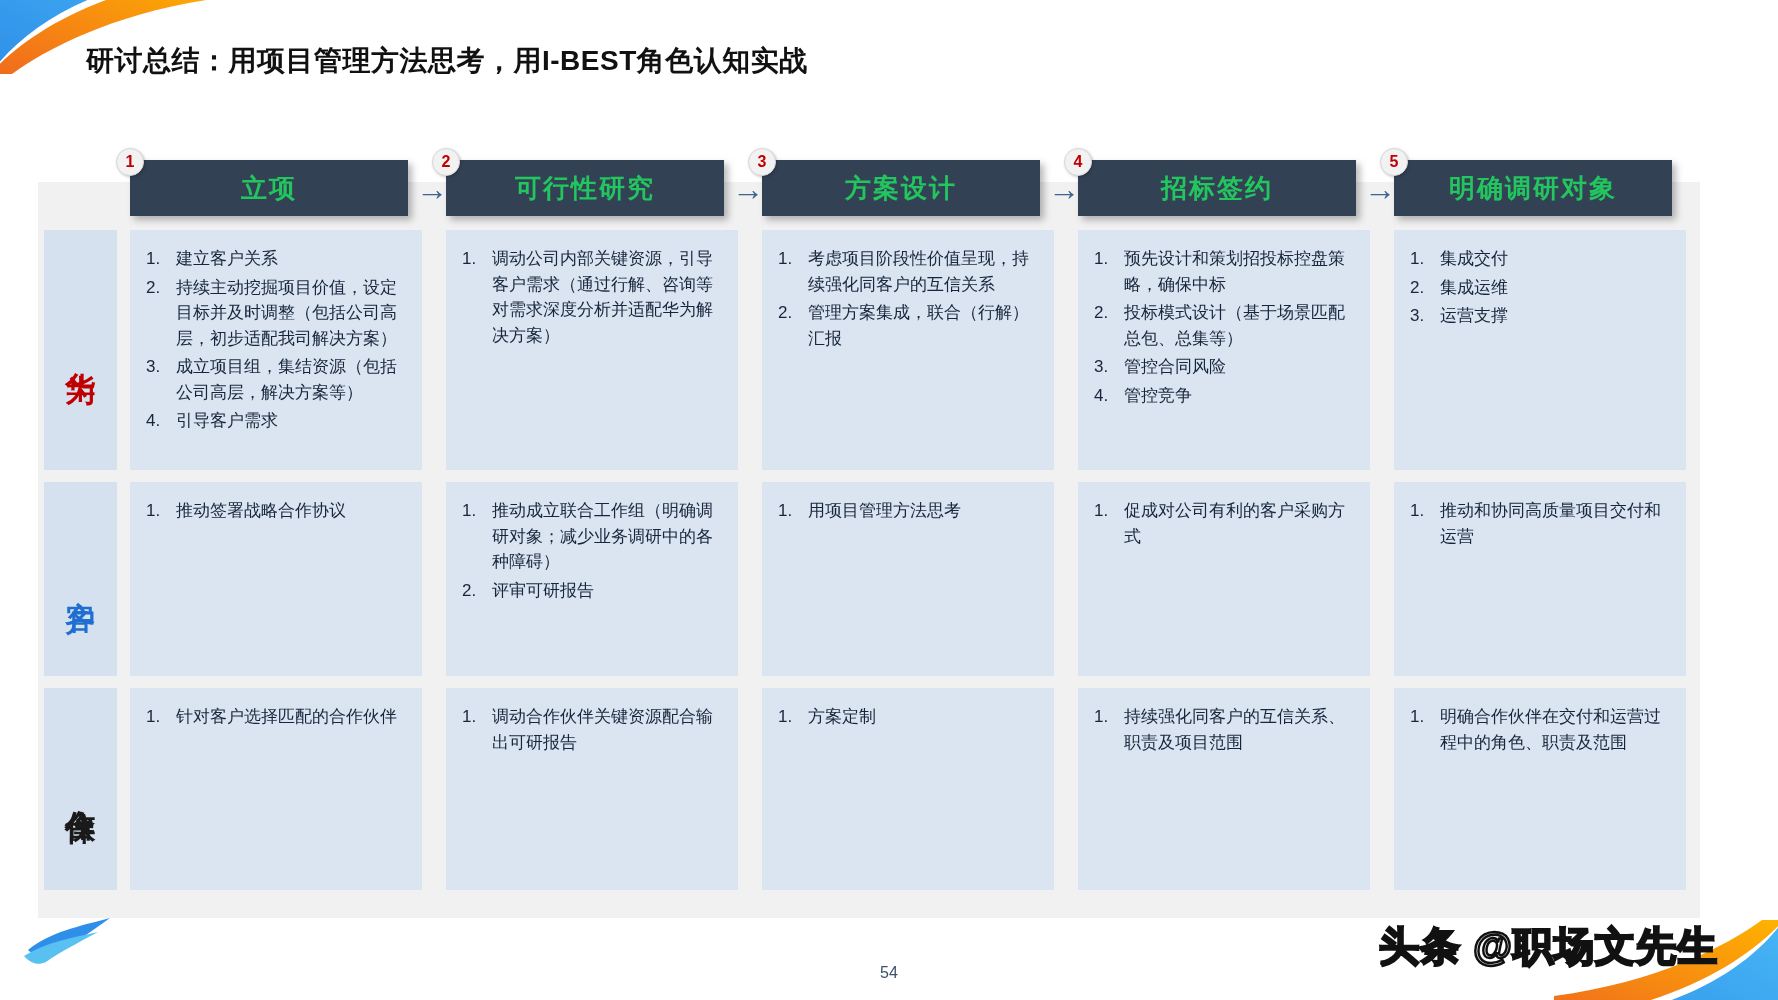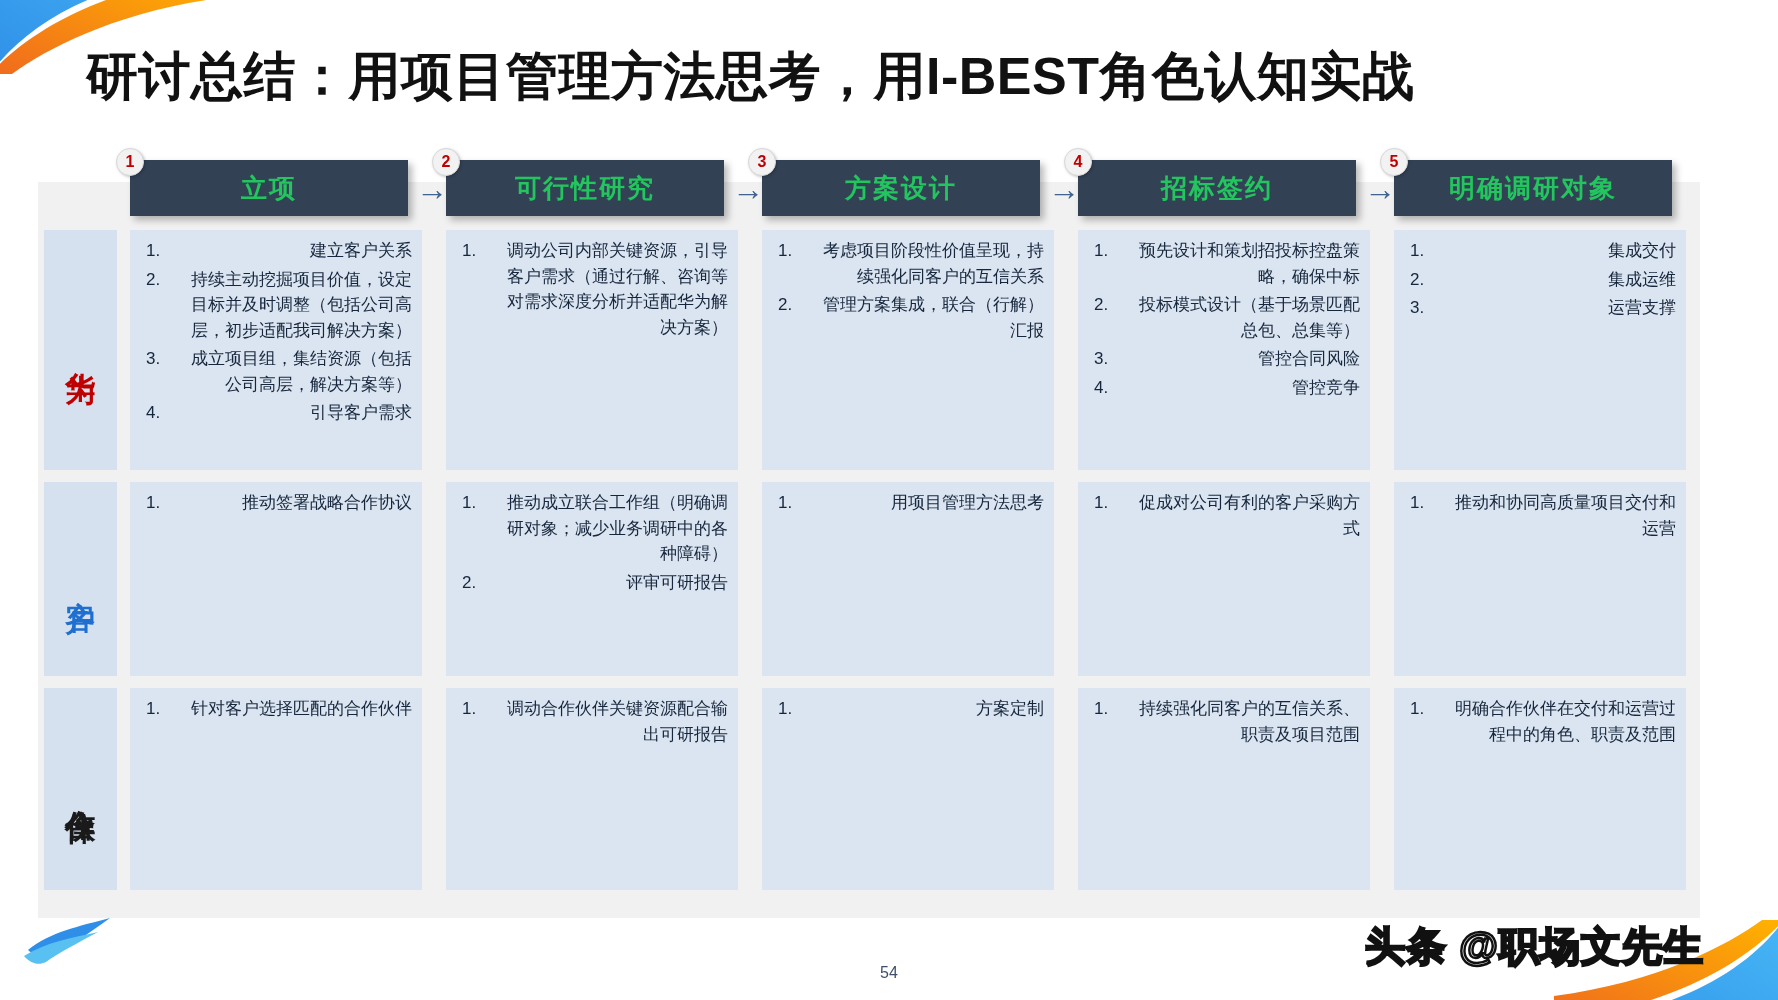--- a/index.html
+++ b/index.html
@@ -11,21 +11,21 @@
   }
   .slide { position: relative; width: 1778px; height: 1000px; background: #fff; overflow: hidden; }
 
   
   .corner-tl { position: absolute; left: -10px; top: -36px; width: 230px; height: 110px; overflow: hidden; }
   .corner-br { position: absolute; right: -6px; bottom: -30px; width: 230px; height: 110px; overflow: hidden; }
 
   
   .title {
     position: absolute; left: 86px; top: 42px;
-    font-size: 52px; font-weight: bold; color: #111111;
+    font-size: 28px; font-weight: bold; color: #111111;
     letter-spacing: 0.5px; white-space: nowrap;
   }
 
   
   .panel {
     position: absolute; left: 38px; top: 182px;
     width: 1662px; height: 736px;
     background: #f1f1f1;
   }
 
@@ -46,22 +46,22 @@
     letter-spacing: 2px;
     margin: 6px 3px 6px 6px;
   }
   .rowlabel.huawei   { color: #c00000; }
   .rowlabel.customer { color: #1f6fd0; }
   .rowlabel.partner  { color: #1a1a1a; }
 
   .cell {
     background: #dbe5f1;
     margin: 6px 14px 6px 10px;
-    padding: 8px 10px 10px 10px;
-    font-size: 17px; color: #16263c; line-height: 1.5; text-align: right;
+    padding: 16px 10px 10px 10px;
+    font-size: 17px; color: #16263c; line-height: 1.5;
   }
   .cell ol { list-style: none; counter-reset: li; }
   .cell li {
     counter-increment: li;
     position: relative;
     padding-left: 36px;
     margin-bottom: 3px;
   }
   .cell li::before {
     content: counter(li) ".";
@@ -98,21 +98,21 @@
     display: flex; align-items: center; justify-content: center;
     font-size: 32px; line-height: 1;
   }
 
   
   .pagenum {
     position: absolute; left: 0; right: 0; bottom: 18px;
     text-align: center; font-size: 16px; color: #40506a;
   }
   .watermark {
-    position: absolute; right: 74px; bottom: 26px;
+    position: absolute; right: 60px; bottom: 26px;
     font-size: 40px; font-weight: bold;
     color: #ffffff;
     -webkit-text-stroke: 2.5px #111111;
     letter-spacing: 1px; white-space: nowrap;
   }
   .logo-bl { position: absolute; left: 24px; bottom: 30px; width: 120px; height: 60px; }
 </style>
 </head>
 <body>
 

